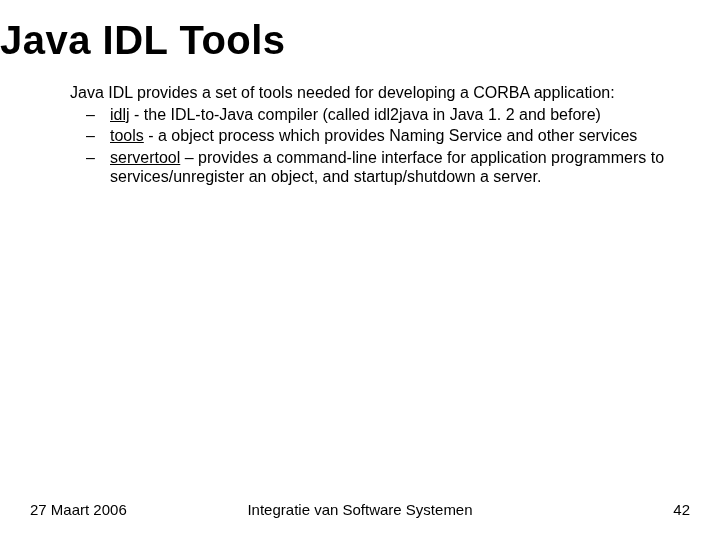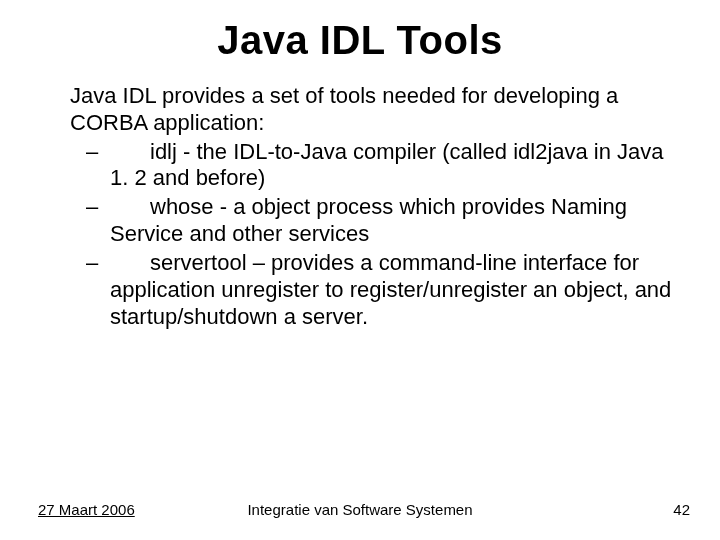--- a/index.html
+++ b/index.html
@@ -12,30 +12,29 @@
     color: #000000;
     overflow: hidden;
   }
   .slide {
     position: relative;
     width: 720px;
     height: 540px;
     box-sizing: border-box;
   }
   .title {
-    text-align: center;
     font-weight: bold;
     font-size: 40px;
     padding-top: 18px;
     padding-bottom: 20px;
     letter-spacing: 0.5px;
   }
   .body {
     padding: 0 44px 0 70px;
-    font-size: 22px;
+    font-size: 16px;
     line-height: 1.22;
   }
   .intro {
     margin: 0 0 2px 0;
   }
   .bullets {
     margin: 0;
     padding-left: 40px;
   }
   .bullet {
@@ -43,36 +42,35 @@
     margin: 0 0 2px 0;
     padding-left: 0;
   }
   .bullet::before {
     content: "–";
     position: absolute;
     left: -24px;
     top: 0;
   }
   .tool {
-    margin-left: 40px;
+    text-decoration: underline;
   }
   .footer {
     position: absolute;
     bottom: 22px;
     left: 0;
     width: 100%;
     font-size: 15px;
     box-sizing: border-box;
     padding: 0 30px;
   }
   .footer-left {
     position: absolute;
-    left: 38px;
+    left: 30px;
     bottom: 0;
-    text-decoration: underline;
   }
   .footer-center {
     position: absolute;
     left: 0;
     width: 100%;
     text-align: center;
     bottom: 0;
     margin-top: 41px;
   }
   .footer-right {
@@ -92,25 +90,25 @@
   <div class="body">
     <p class="intro">Java IDL provides a set of tools needed for developing a CORBA application:</p>
 
     <div class="bullets">
 
       <div class="bullet">
         <span class="tool">idlj</span><span> - </span><span>the IDL-to-Java compiler (called idl2java in Java 1. 2 and before)</span>
       </div>
 
       <div class="bullet">
-        <span class="tool"> whose</span><span> - </span><span>a object process which provides Naming Service and other services</span>
+        <span class="tool"> tools</span><span> - </span><span>a object process which provides Naming Service and other services</span>
       </div>
 
       <div class="bullet">
-        <span class="tool">servertool</span><span> – </span><span>provides a command-line interface for application unregister to register/unregister an object,  and startup/shutdown a server.</span>
+        <span class="tool">servertool</span><span> – </span><span>provides a command-line interface for application programmers to services/unregister an object,  and startup/shutdown a server.</span>
       </div>
 
 
     </div>
   </div>
 
   <div class="footer">
     <span class="footer-left">27 Maart 2006</span>
     <span class="footer-center">Integratie van Software Systemen</span>
     <span class="footer-right">42</span>

